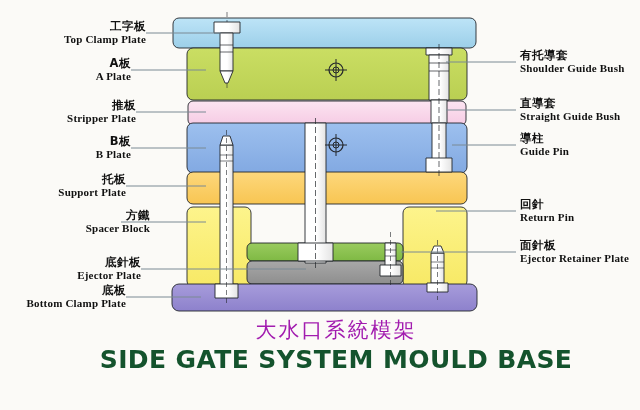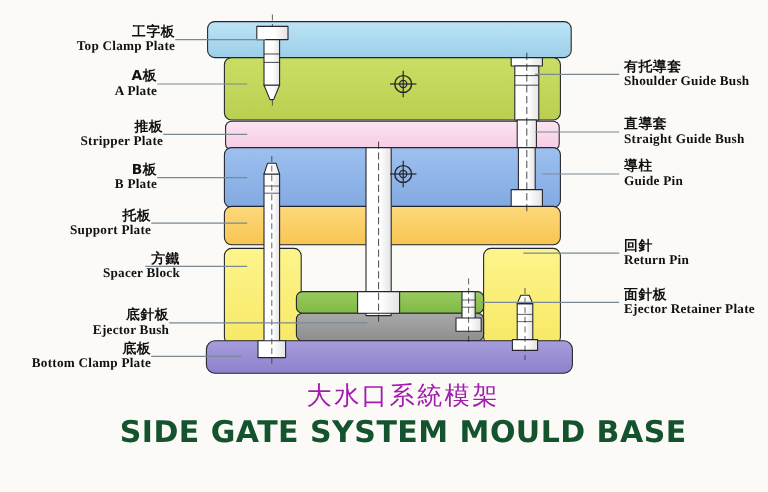--- a/index.html
+++ b/index.html
@@ -247,21 +247,21 @@
     <div class="en">Support Plate</div>
   </div>
 
   <div class="lbl left" style="left:0;top:209px;width:105px;padding-left:29px;">
     <div class="cn">方鐵</div>
     <div class="en">Spacer Block</div>
   </div>
 
   <div class="lbl left" style="left:0;top:256px;width:125px;">
     <div class="cn">底針板</div>
-    <div class="en">Ejector Bush</div>
+    <div class="en">Ejector Plate</div>
   </div>
 
   <div class="lbl left" style="left:0;top:284px;width:110px;">
     <div class="cn">底板</div>
     <div class="en">Bottom Clamp Plate</div>
   </div>
 
   <div class="lbl right" style="left:504px;top:97px;">
     <div class="cn">直導套</div>
     <div class="en">Straight Guide Bush</div>

